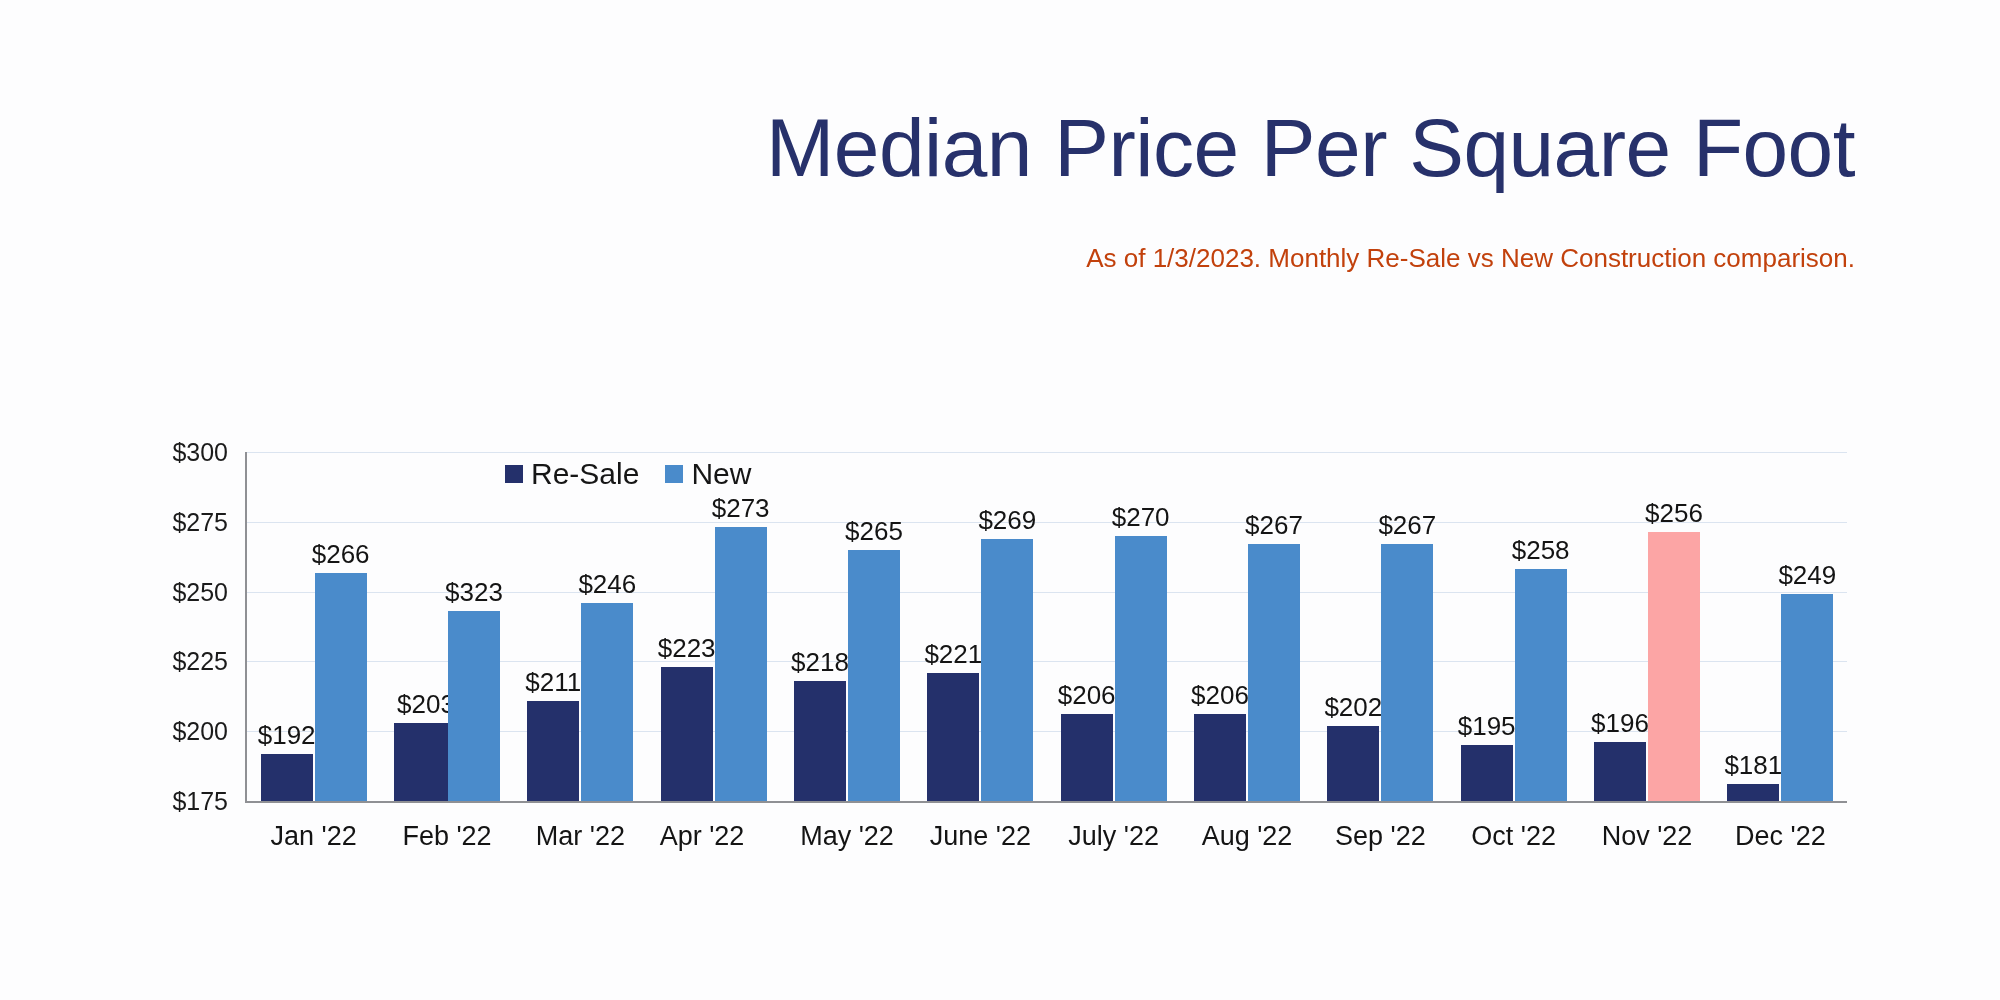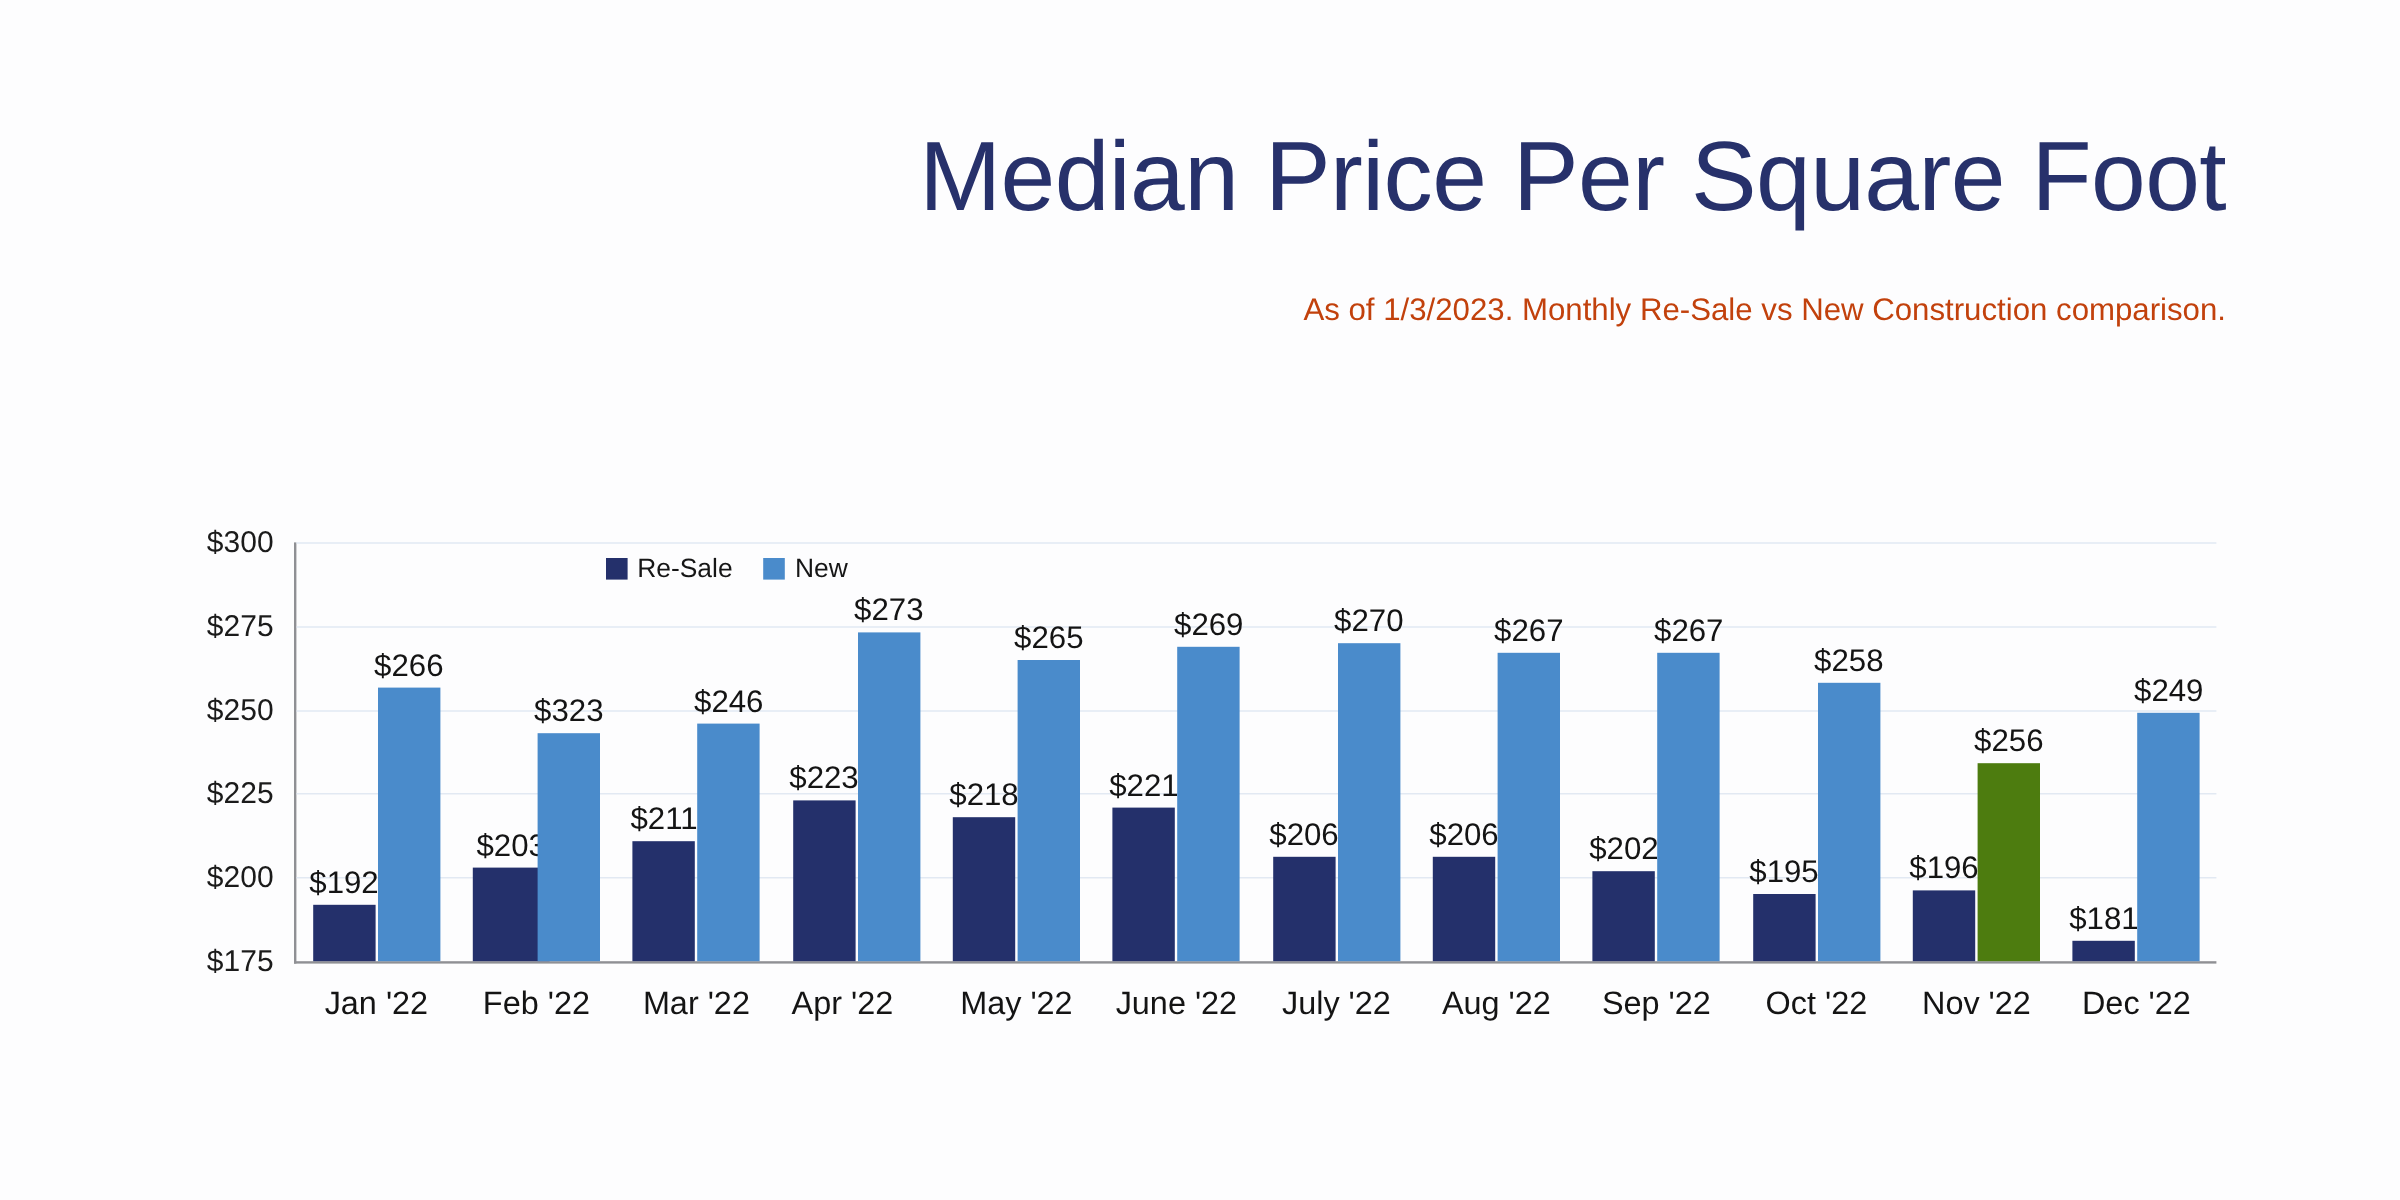--- a/index.html
+++ b/index.html
@@ -123,21 +123,21 @@
     display: flex;
     align-items: center;
     gap: 8px;
   }
   .legend-swatch {
     width: 18px;
     height: 18px;
     display: inline-block;
   }
   .legend-label {
-    font-size: 22px;
+    font-size: 30px;
     line-height: 26px;
     color: #161616;
     white-space: nowrap;
   }
 
   
   .bars-layer {
     position: absolute;
     left: 247px;
     top: 452px;
@@ -304,21 +304,21 @@
           <span class="bar-value">$195</span>
         </div>
         <div class="bar" style="left: 67.6667px; width: 52px; height: 231.736px; background: rgb(74, 139, 203);">
           <span class="bar-value">$258</span>
         </div>
       </div>
       <div class="group" style="left: 1333.33px; width: 133.333px;">
         <div class="bar" style="left: 13.6667px; width: 52px; height: 58.632px; background: rgb(36, 48, 107);">
           <span class="bar-value">$196</span>
         </div>
-        <div class="bar" style="left: 67.6667px; width: 52px; height: 165px; background: #4d7c0f;">
+        <div class="bar" style="left: 67.6667px; width: 52px; height: 269px; background: #fca5a5;">
           <span class="bar-value">$256</span>
         </div>
       </div>
       <div class="group" style="left: 1466.67px; width: 133.333px;">
         <div class="bar" style="left: 13.6667px; width: 52px; height: 16.752px; background: rgb(36, 48, 107);">
           <span class="bar-value">$181</span>
         </div>
         <div class="bar" style="left: 67.6667px; width: 52px; height: 206.608px; background: rgb(74, 139, 203);">
           <span class="bar-value">$249</span>
         </div>

